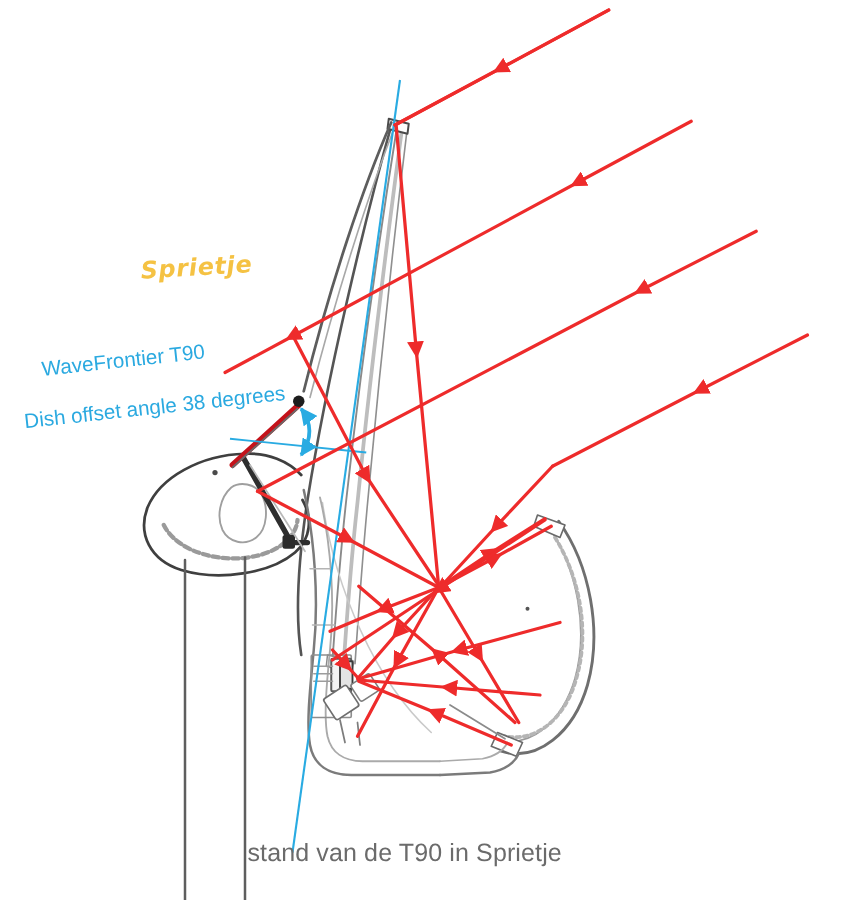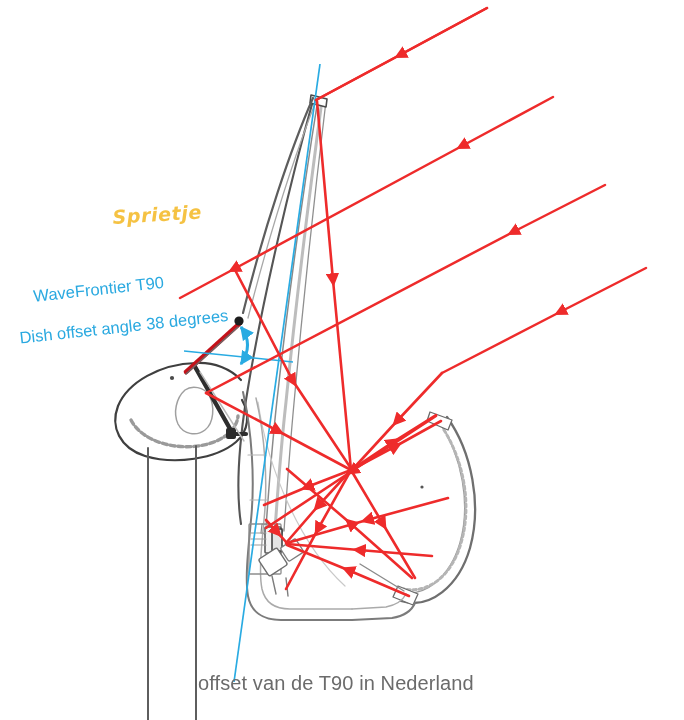--- a/index.html
+++ b/index.html
@@ -163,15 +163,15 @@
     </g>
   </svg>
 
   <div class="lbl" id="label-sprietje">Sprietje</div>
 
   <div class="lbl" id="label-wavefrontier">
     <span class="l1">WaveFrontier T90</span>
     <span class="l2">Dish offset angle 38 degrees</span>
   </div>
 
-  <div class="lbl" id="label-stand">offset van de T90 in Nederland</div>
+  <div class="lbl" id="label-stand">stand van de T90 in Sprietje</div>
 
 </div>
 
 </body></html>

